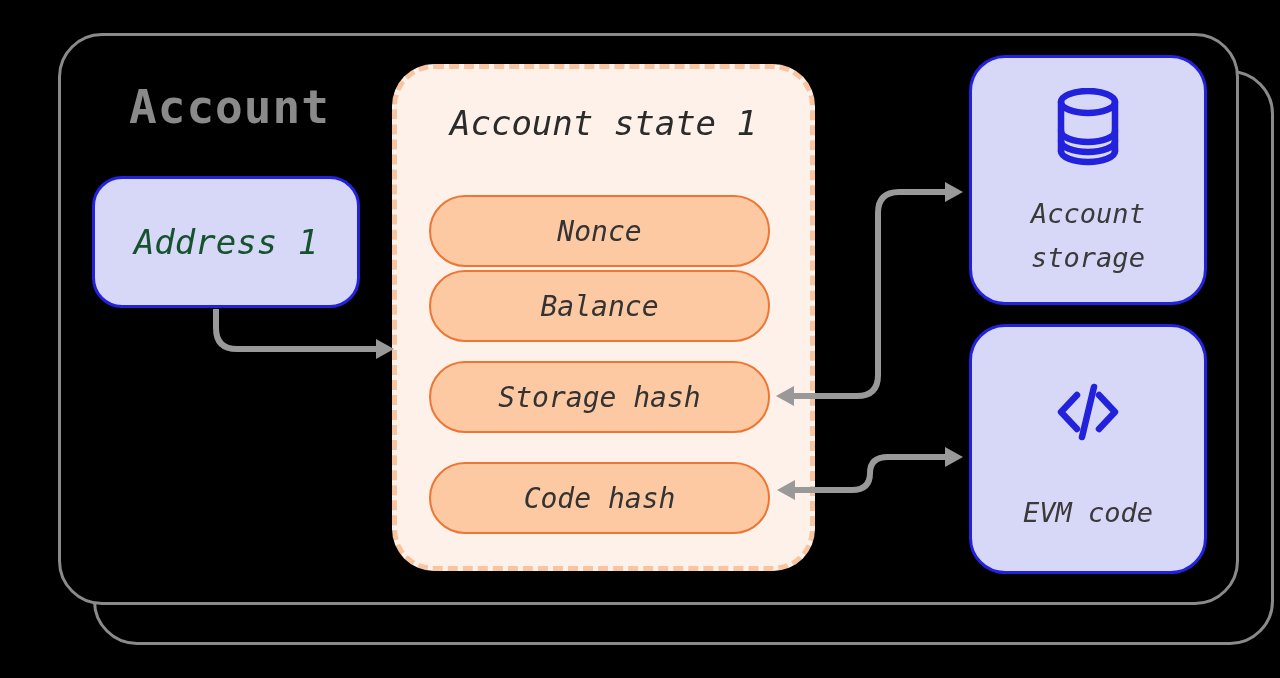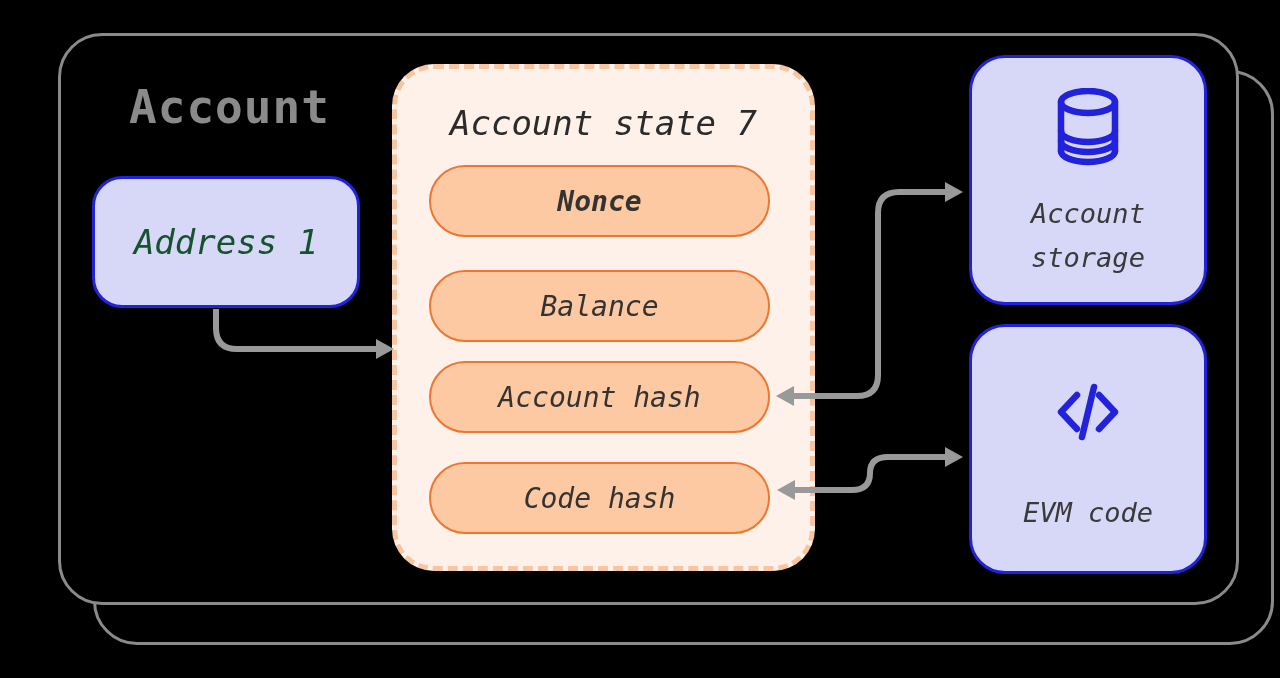--- a/index.html
+++ b/index.html
@@ -87,21 +87,21 @@
     width: 341px; height: 72px;
     box-sizing: border-box;
     background: #fcc9a3;
     border: 2px solid #ee7532;
     border-radius: 36px;
     display: flex; align-items: center; justify-content: center;
     font-style: italic;
     font-size: 28px;
     color: #333333;
   }
-  .pill-0 { top: 96px; font-weight: bold; }
+  .pill-0 { top: 126px; }
   .pill-1 { top: 201px; }
   .pill-2 { top: 292px; }
   .pill-3 { top: 393px; }
   .side-box {
     width: 238px; height: 250px;
     border-radius: 36px;
   }
   .storage-box { left: 943px; top: 55px; }
   .evm-box     { left: 943px; top: 324px; }
   .side-icon {
@@ -139,29 +139,29 @@
 
   <div class="card-main"></div>
 
   <div class="account-title">Account</div>
 
   <div class="node lavender address-box">
     <span>Address 1</span>
   </div>
 
   <div class="node state-box">
-    <div class="state-title">Account state 7</div>
+    <div class="state-title">Account state 1</div>
     <div class="pill pill-0">
       <span>Nonce</span>
     </div>
     <div class="pill pill-1">
       <span>Balance</span>
     </div>
     <div class="pill pill-2">
-      <span>Account hash</span>
+      <span>Storage hash</span>
     </div>
     <div class="pill pill-3">
       <span>Code hash</span>
     </div>
   </div>
 
   <div class="node lavender side-box storage-box">
     <svg class="side-icon db-icon" width="66" height="78" viewBox="0 0 66 78">
       <g fill="none" stroke="#2222dd" stroke-width="6.5" stroke-linecap="round">
         <ellipse cx="33" cy="14" rx="27" ry="11"></ellipse>

